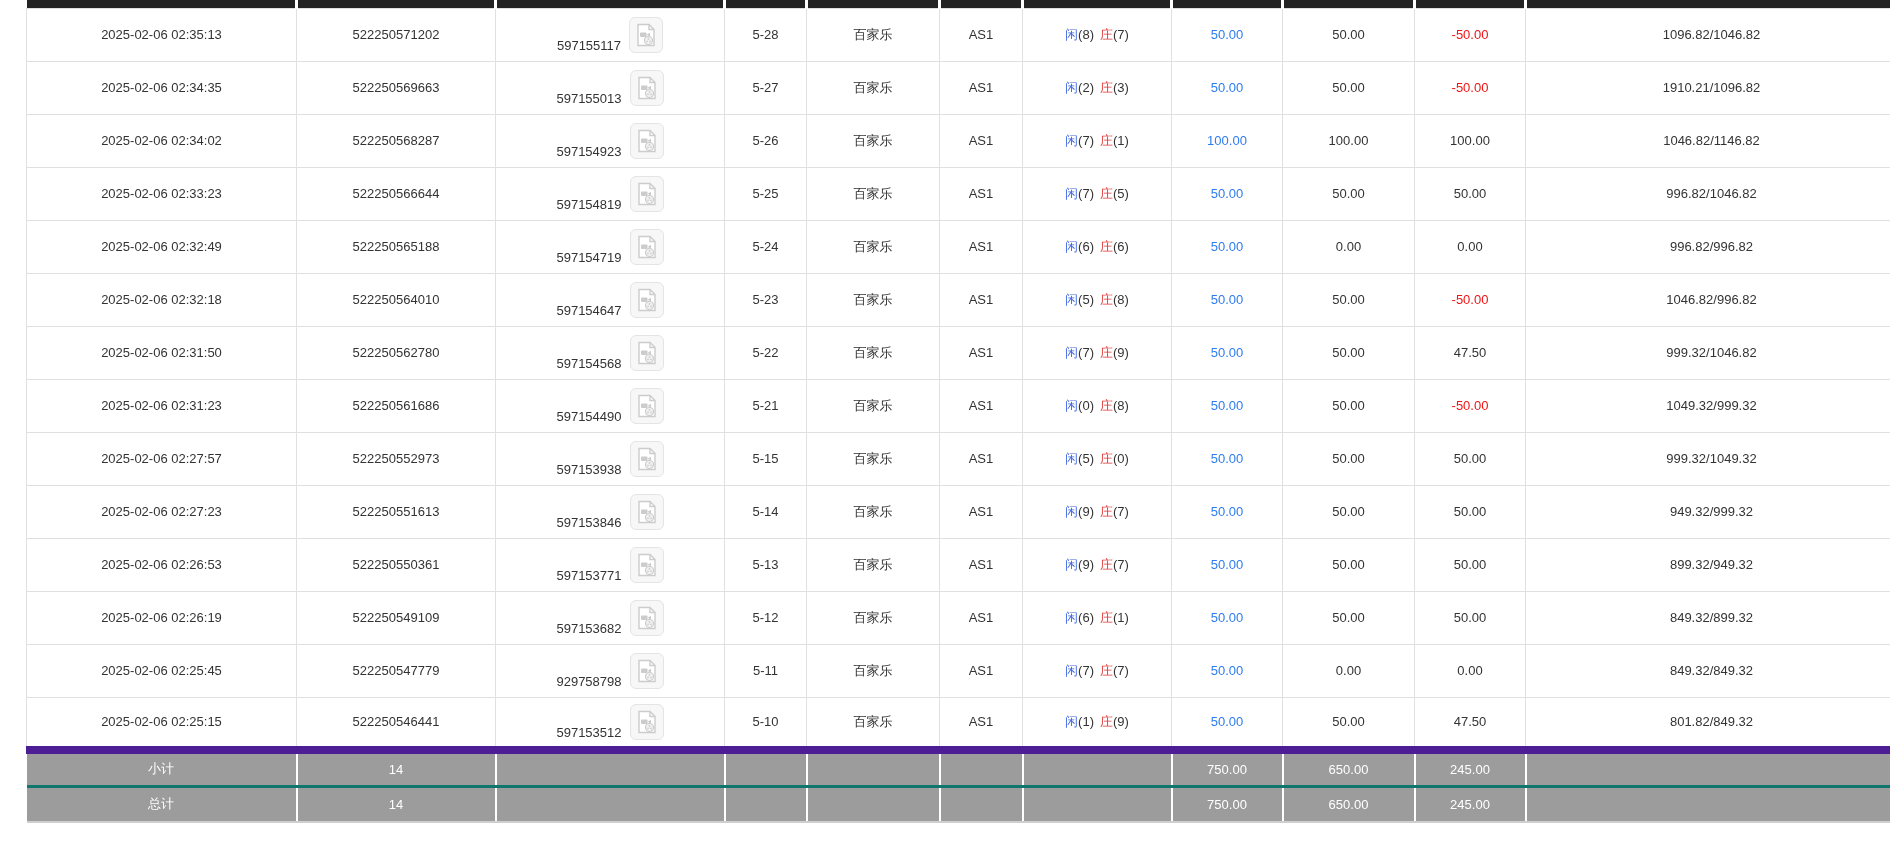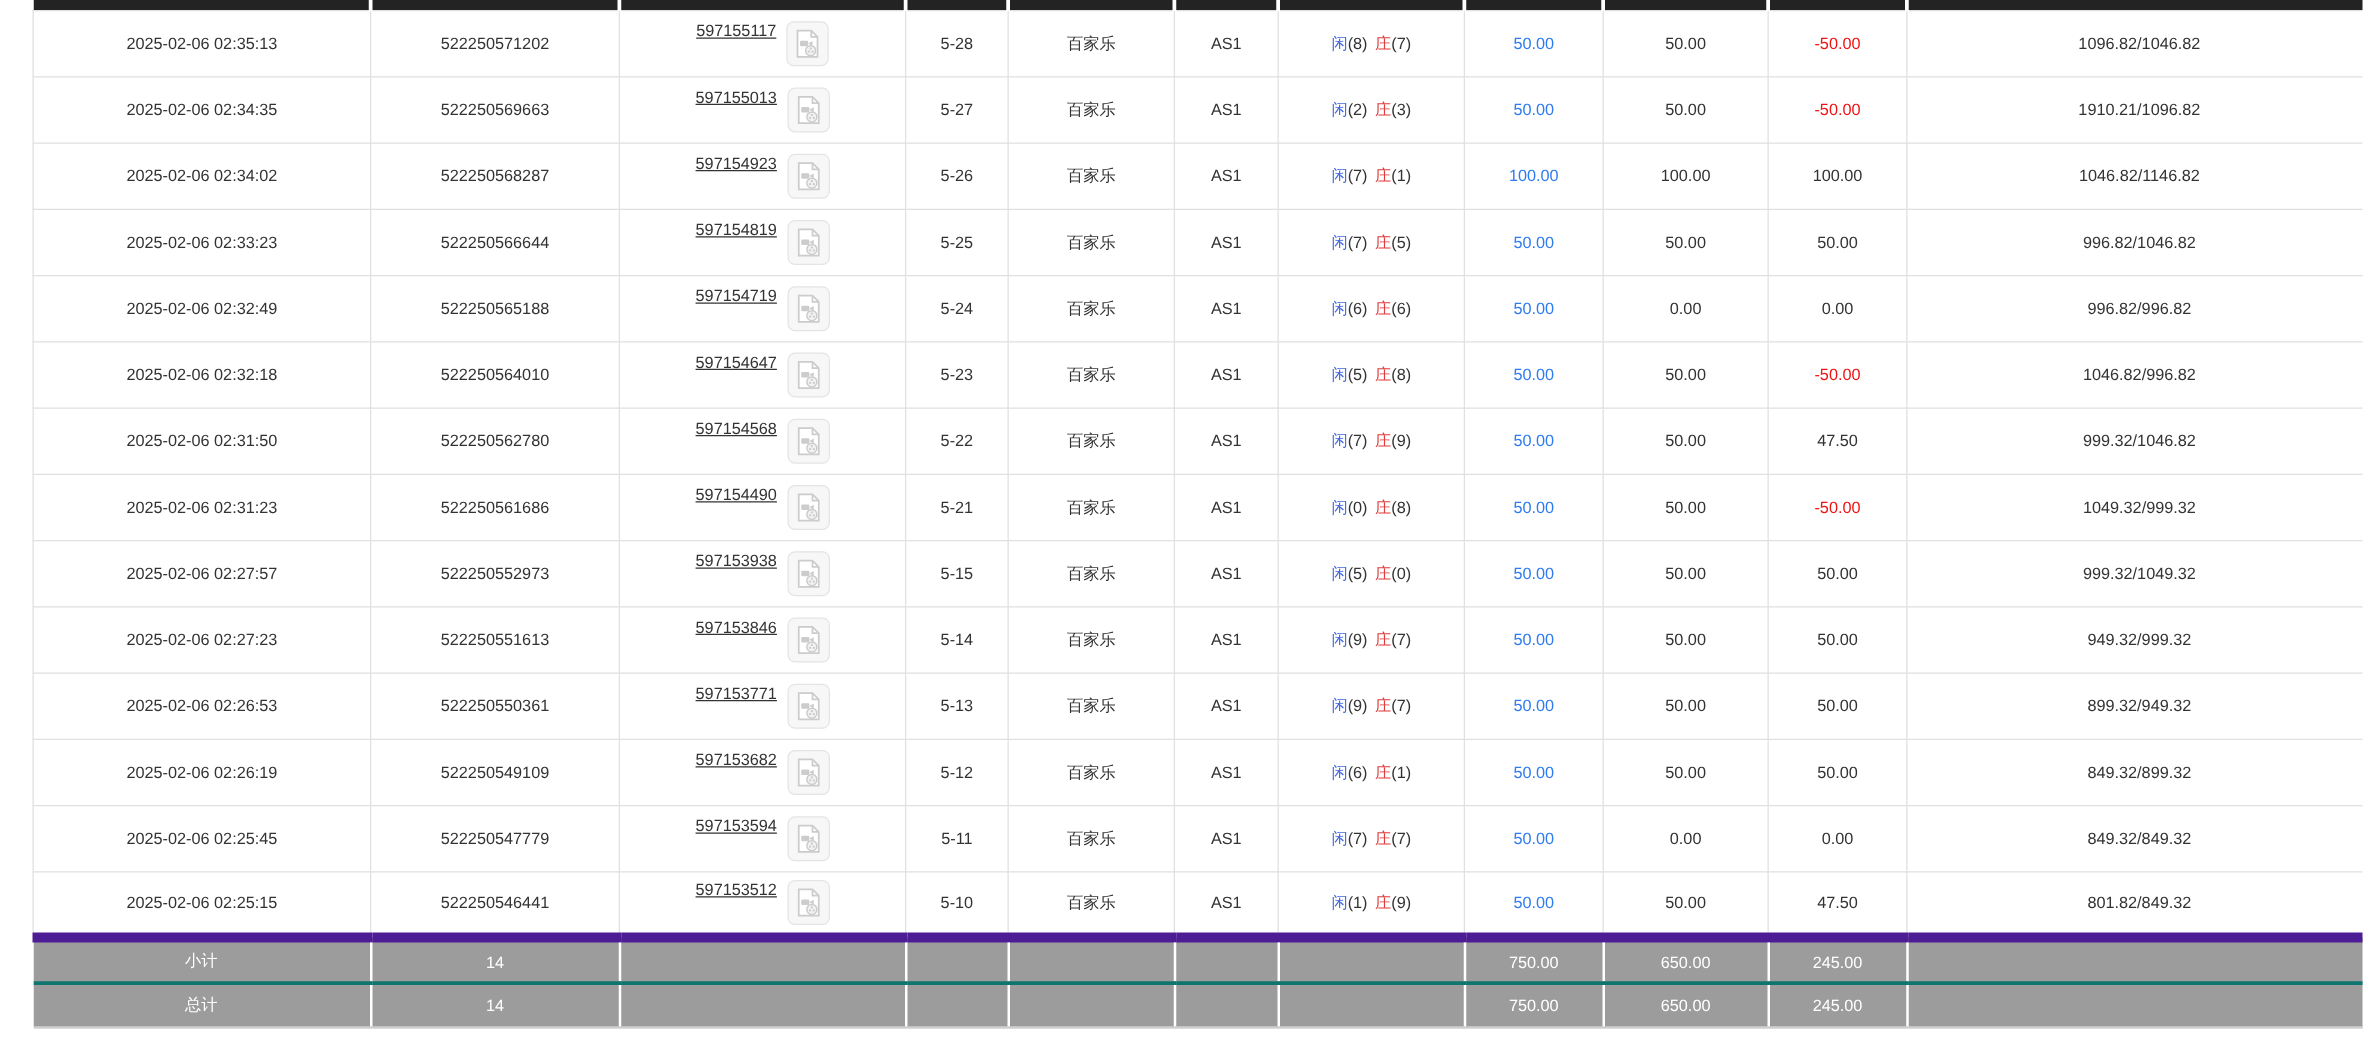--- a/index.html
+++ b/index.html
@@ -27,21 +27,21 @@
   
   tbody td{
     height:53px; padding:0 4px; text-align:center; vertical-align:middle;
     border:1px solid var(--row-border); background:#ffffff;
     white-space:nowrap; overflow:hidden;
   }
   tbody td.neg span{color:var(--negative-red);}
   .bet-link{color:var(--link-blue); cursor:pointer; text-decoration:none;}
   .res-p{color:var(--player-blue);}
   .res-b{color:var(--banker-red); margin-left:6px;}
-  .round-cell-inner{display:inline-flex; align-items:flex-start; gap:8px;text-decoration:underline;}
+  .round-cell-inner{display:inline-flex; align-items:flex-end; gap:8px;}
   .video-btn{
     display:inline-flex; align-items:center; justify-content:center;
     width:34px; height:36px; background:var(--icon-bg);
     border:1px solid var(--icon-border); border-radius:6px; cursor:pointer; padding:0;
   }
   
   tfoot td{
     height:36px; padding:0 4px; text-align:center; vertical-align:middle;
     background:var(--footer-bg); color:var(--footer-text);
     border-right:2px solid #ffffff; white-space:nowrap;
@@ -501,21 +501,21 @@
     <td>
       <span>50.00</span>
     </td>
     <td>849.32/899.32</td>
   </tr>
       <tr>
     <td>2025-02-06 02:25:45</td>
     <td>522250547779</td>
     <td>
       <span class="round-cell-inner">
-        <span>597153594</span>
+        <span>929758798</span>
         <button class="video-btn">
           <svg width="22" height="24" viewBox="0 0 22 24">
             <path d="M3 1.5h11l5 5V22.5H3z" fill="#ffffff" stroke="#cccccc" stroke-width="1.4"></path>
             <path d="M14 1.5v5h5" fill="none" stroke="#cccccc" stroke-width="1.4"></path>
             <rect x="5" y="9.5" width="6.5" height="4.5" rx="1" fill="#cccccc"></rect>
             <path d="M11.5 11.75l3.5-2v4z" fill="#cccccc"></path>
             <circle cx="13.5" cy="17.5" r="4" fill="#f2f2f2" stroke="#cccccc" stroke-width="1.2"></circle>
             <circle cx="13.5" cy="15.9" r="0.9" fill="#cccccc"></circle>
             <circle cx="12" cy="18.3" r="0.9" fill="#cccccc"></circle>
             <circle cx="15" cy="18.3" r="0.9" fill="#cccccc"></circle>

